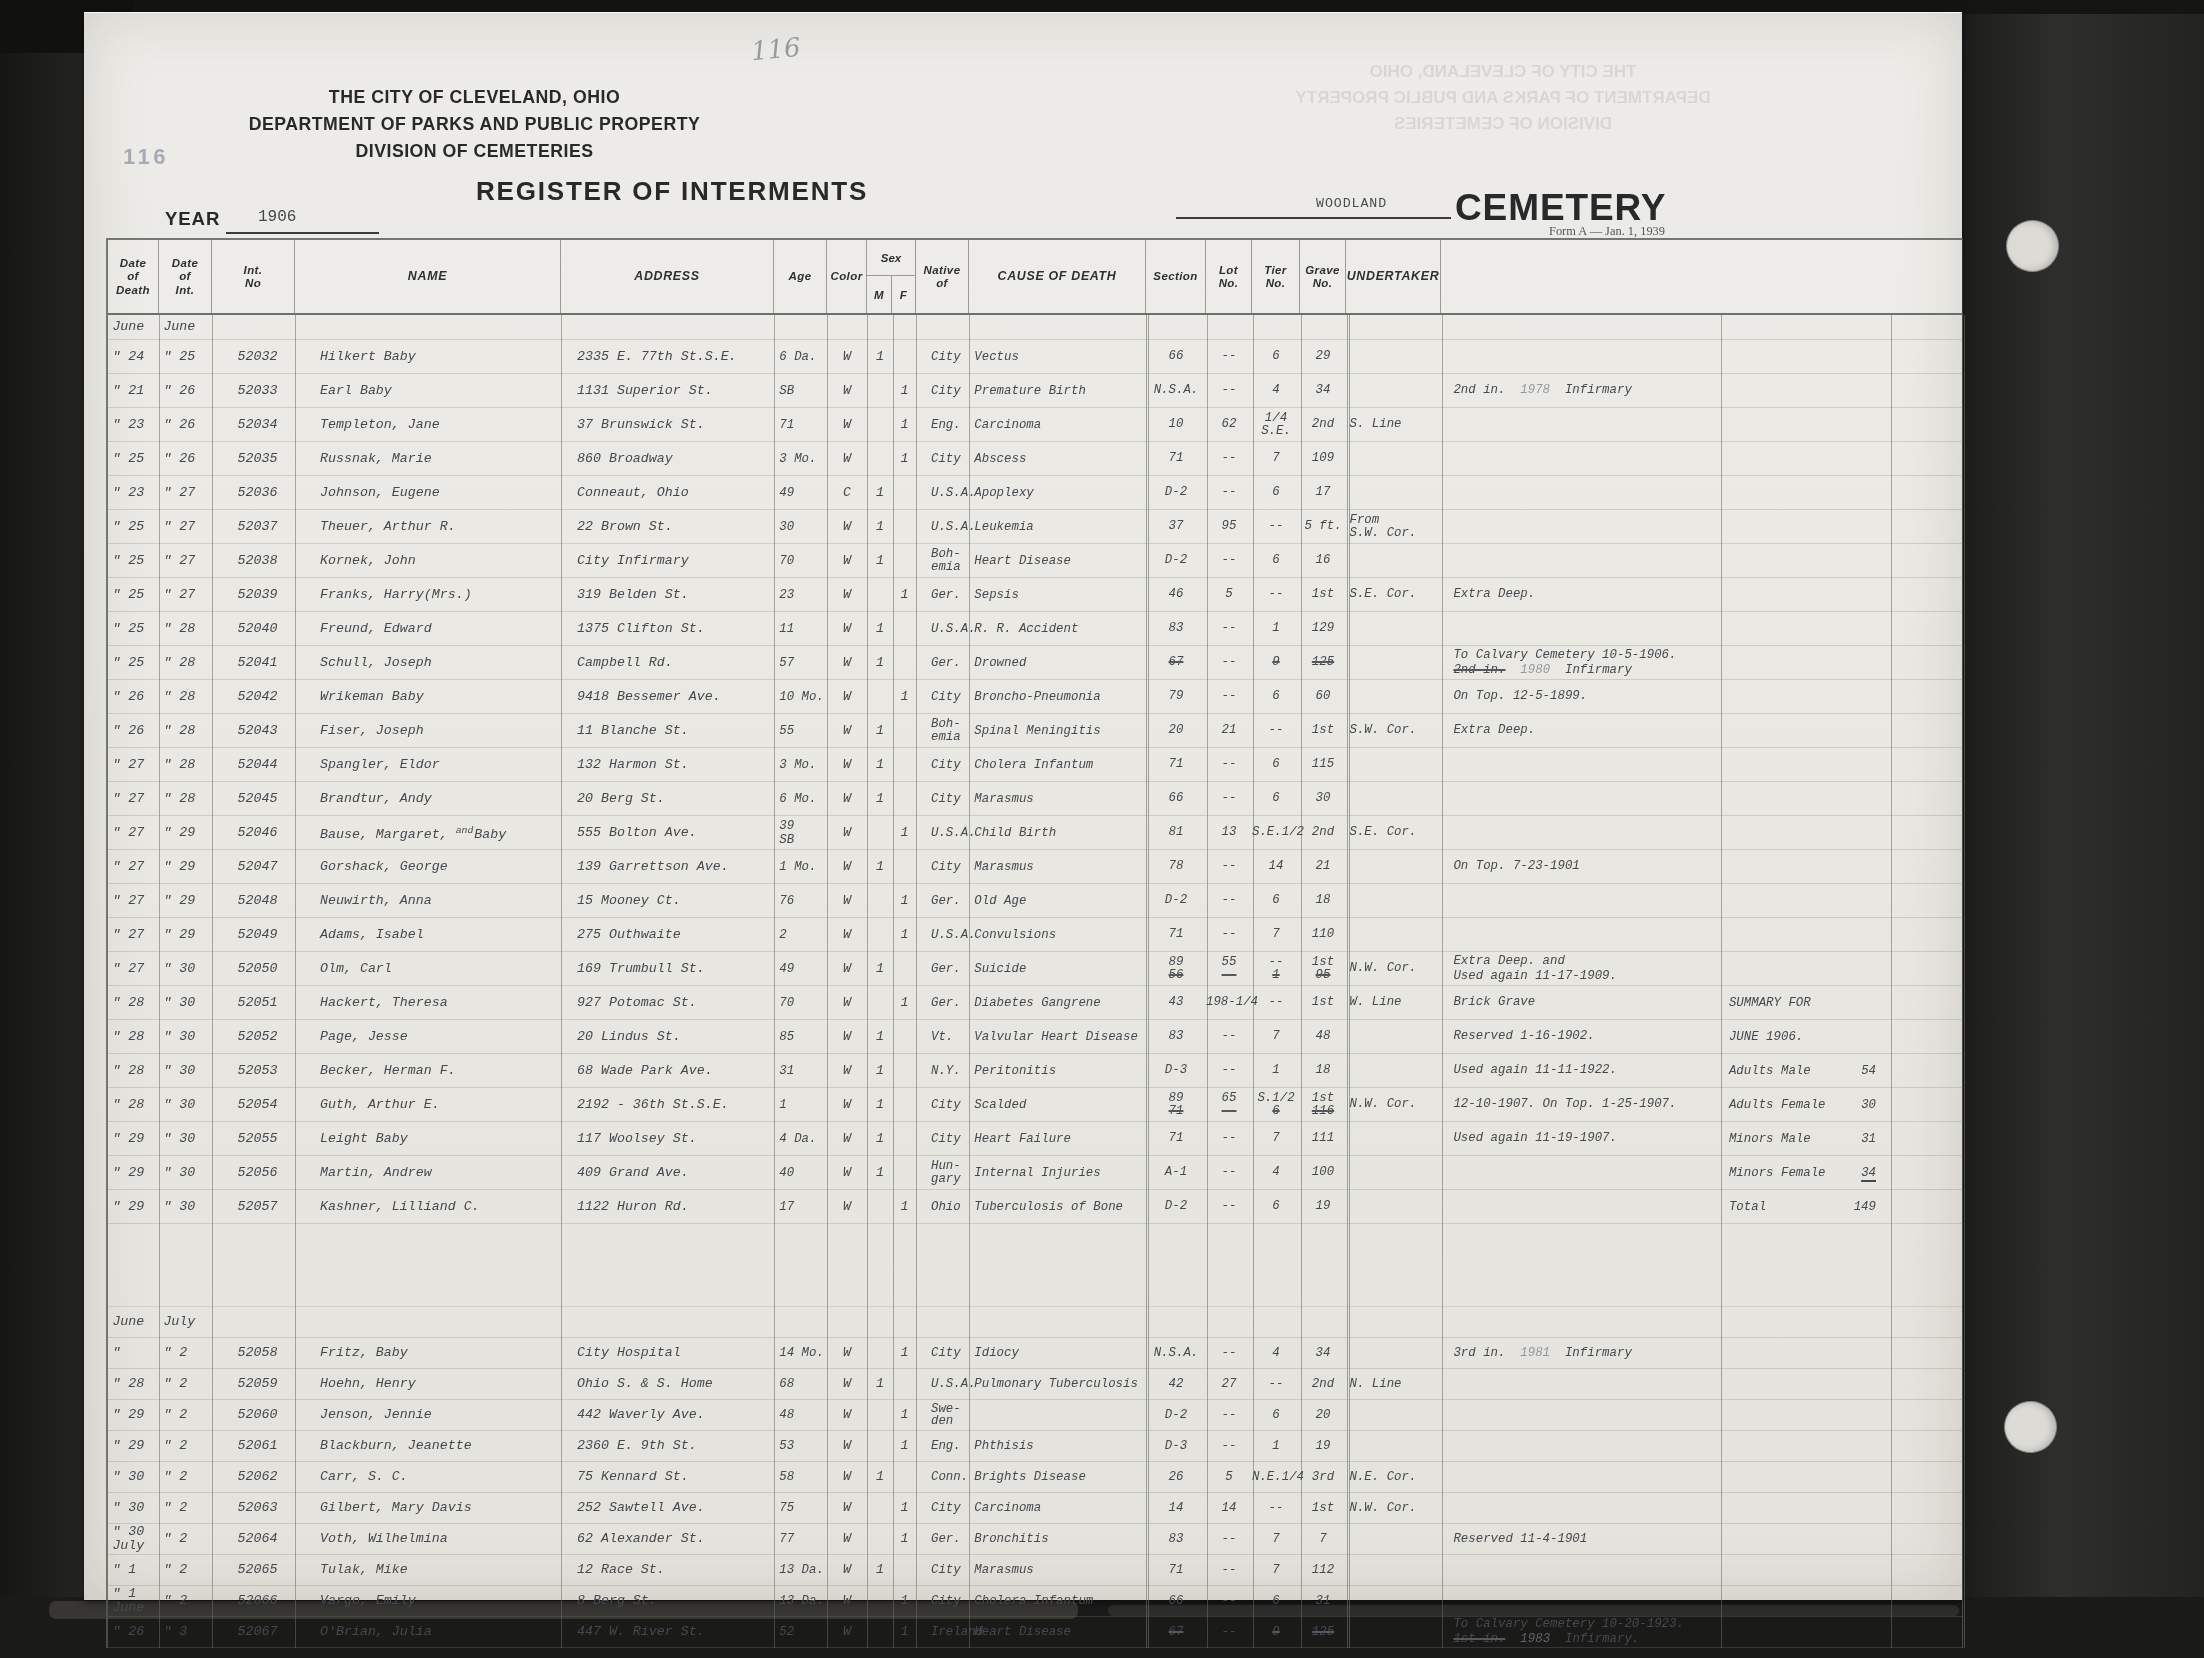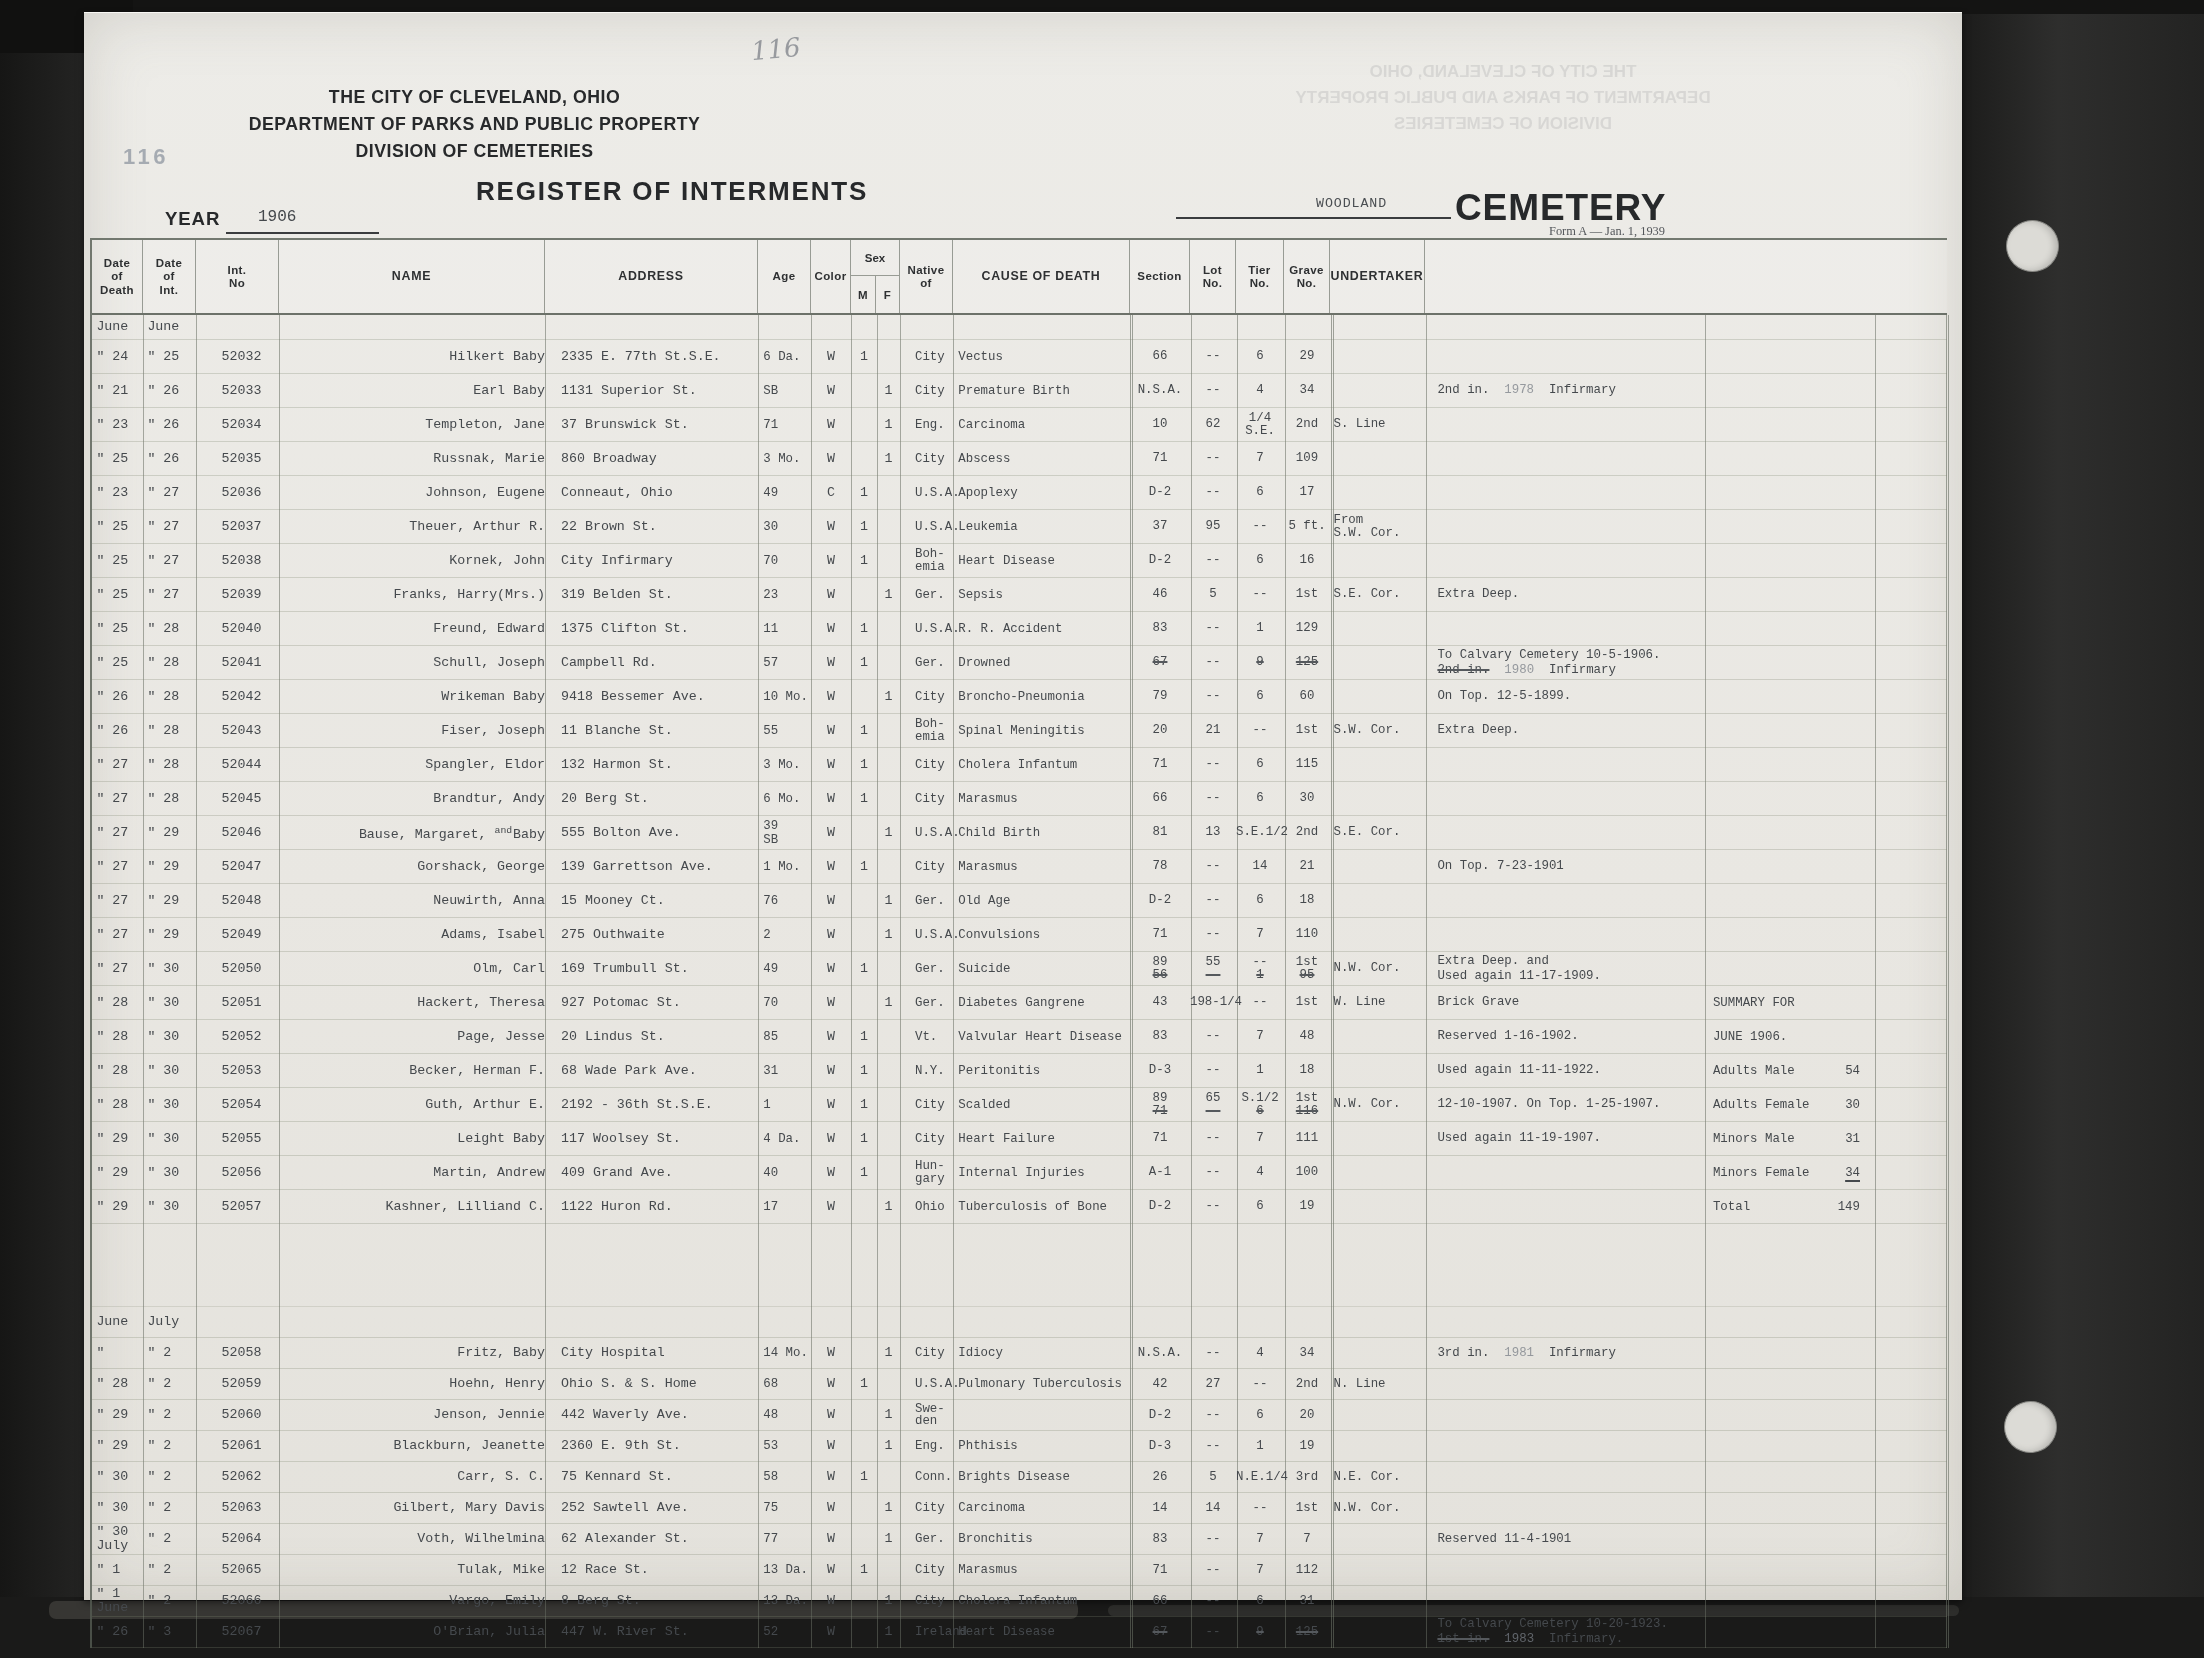--- a/index.html
+++ b/index.html
@@ -48,25 +48,26 @@
   #stamp-number{position:absolute;left:39px;top:131px;font-size:22px;font-weight:bold;letter-spacing:3.5px;color:rgba(108,118,134,.55);}
   #hand-number{position:absolute;left:667px;top:21px;font-family:"DejaVu Serif",serif;font-style:italic;font-size:26px;color:rgba(96,101,112,.6);transform:rotate(-5deg);}
   #mirror-block{
     position:absolute;left:1020px;top:46px;width:798px;text-align:center;
     transform:scaleX(-1);opacity:.13;color:#50545a;font-weight:bold;
   }
   #mirror-block div{font-size:17px;line-height:26px;}
 
   
   #table{
-    position:absolute;left:6px;top:225px;width:1855px;
+    position:absolute;left:22px;top:225px;width:1855px;
     --cols:51px 53px 83px 266px 213px 53px 40px 26px 23px 53px 177px 60px 46px 48px 46px 95px 279px 170px 71px;
     border-top:2.7px double rgba(85,92,82,.8);
     border-left:2.7px double rgba(85,92,82,.8);
     color:#45494d;
+    font-style:italic;
   }
   #thead{
     display:grid;grid-template-columns:var(--cols);
     height:73px;border-bottom:2.7px double rgba(85,92,82,.85);
     background:rgba(255,255,255,.12);
   }
   .hcell{
     display:flex;align-items:center;justify-content:center;text-align:center;
     font-weight:bold;font-size:11.5px;line-height:13.3px;color:#2e3032;
     border-right:0.9px solid rgba(95,102,92,.6);white-space:pre-line;letter-spacing:0.4px;
@@ -88,21 +89,21 @@
     display:grid;grid-template-columns:var(--cols);align-items:center;
     height:33px;border-bottom:0.9px solid rgba(125,132,112,.28);
     position:relative;z-index:1;
   }
   .sec2 .trow{height:30px;}
   .monthrow{height:24px;font-size:13.3px;}
   .spacer{height:82px;border-bottom:0.9px solid rgba(125,132,112,.2);}
   .cell{line-height:14px;white-space:nowrap;}
   .c-death,.c-int{padding-left:4.4px;}
   .c-no{text-align:center;margin-left:8px;}
-  .c-name{padding-left:25px;text-align:right;}
+  .c-name{padding-left:25px;}
   .c-addr{padding-left:16px;}
   .c-age{padding-left:5.3px;font-size:12.4px;}
   .c-color,.c-m,.c-f{text-align:center;}
   .c-native{padding-left:15px;font-size:12.4px;line-height:12.4px;}
   .c-cause{padding-left:5.3px;font-size:12.4px;}
   .c-sec,.c-lot,.c-tier,.c-grave{text-align:center;font-size:12.4px;line-height:13.3px;}
   .c-corner{padding-left:3.5px;font-size:12.4px;line-height:13.3px;}
   .c-remarks{padding-left:12.4px;font-size:12.4px;line-height:15px;}
   .c-und{padding-left:8.9px;padding-right:14px;font-size:12.4px;}
   .c-und .split{display:flex;justify-content:space-between;}

